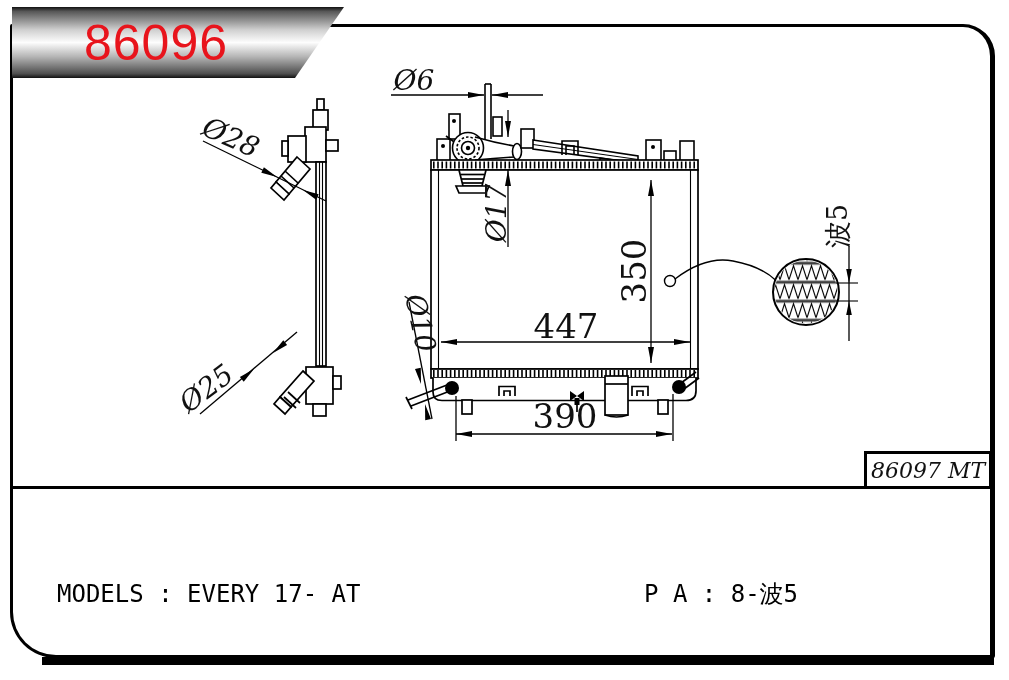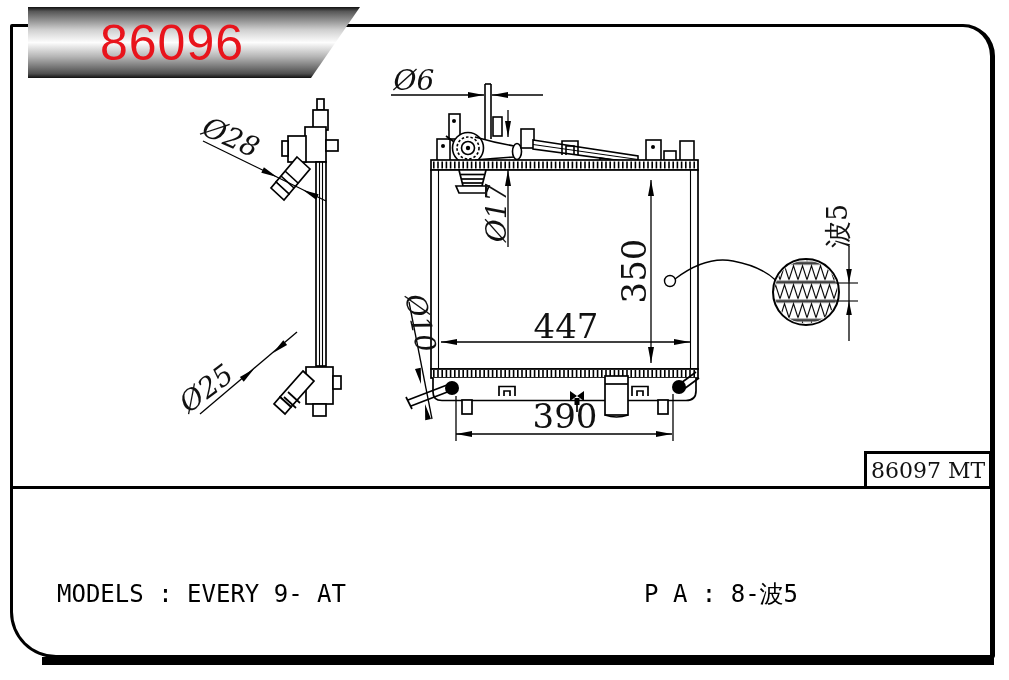--- a/index.html
+++ b/index.html
@@ -3,29 +3,29 @@
 <meta charset="utf-8">
 <style>
   html,body{margin:0;padding:0;background:#fff;}
   .stage{position:relative;width:1009px;height:680px;background:#fff;overflow:hidden;
          font-family:"Liberation Sans",sans-serif;}
   .frame{position:absolute;left:10px;top:24px;width:977px;height:628px;
          border:3px solid #000;border-right-width:5px;
          border-radius:2px 32px 2px 46px;}
   .frame-shadow{position:absolute;left:42px;top:657px;width:952px;height:8px;background:#000;}
   .divider{position:absolute;left:11px;top:486px;width:981px;height:3px;background:#000;}
-  .banner{position:absolute;left:28px;top:7px;width:332px;height:71px;
+  .banner{position:absolute;left:12px;top:7px;width:332px;height:71px;
           clip-path:polygon(0 0,100% 0,calc(100% - 49px) 100%,0 100%);
           background:linear-gradient(180deg,#111 0%,#565656 6%,#cfcfcf 32%,#fdfdfd 50%,#b5b5b5 70%,#4e4e4e 94%,#111 100%);
           display:flex;align-items:center;justify-content:center;padding-right:44px;box-sizing:border-box;}
   .banner span{font-family:"Liberation Sans",sans-serif;font-size:50px;font-weight:400;
                color:#e8141c;letter-spacing:1px;}
   .refbox{position:absolute;left:864px;top:451px;width:128px;height:38px;border:3px solid #000;
           box-sizing:border-box;background:#fff;display:flex;align-items:center;justify-content:center;
-          font-family:"DejaVu Serif",serif;font-size:22px;color:#111;}
+          font-family:"DejaVu Serif",serif;font-size:22px;color:#111;font-style:italic;}
   .spec{position:absolute;font-family:"DejaVu Sans Mono",monospace;font-size:24px;color:#000;
         line-height:35px;white-space:pre;}
   .spec-left{left:57px;top:507px;}
   .spec-right{left:644px;top:507px;}
   svg.draw{position:absolute;left:0;top:0;}
   svg.draw text{font-family:"DejaVu Serif",serif;fill:#111;}
   .dimnum{font-size:34px;}
   .dimdia{font-size:28px;font-style:italic;}
 </style>
 </head>
@@ -215,21 +215,21 @@
       <g>
         <line x1="849" y1="246" x2="849" y2="341"></line>
         <polygon points="849,283 846.2,269 851.8,269" fill="#000" stroke="none"></polygon>
         <polygon points="849,301 846.2,315 851.8,315" fill="#000" stroke="none"></polygon>
         <text x="847" y="226" text-anchor="middle" stroke="none" font-size="27" transform="rotate(-90 847 226)">波5</text>
       </g>
     </g>
   </svg>
 
   <div class="spec spec-left">
-    <div>MODELS : EVERY 9- AT</div>
+    <div>MODELS : EVERY 17- AT</div>
     
     
     
   </div>
 
   <div class="spec spec-right">
     <div>P A : 8-波5</div>
     
     
     

